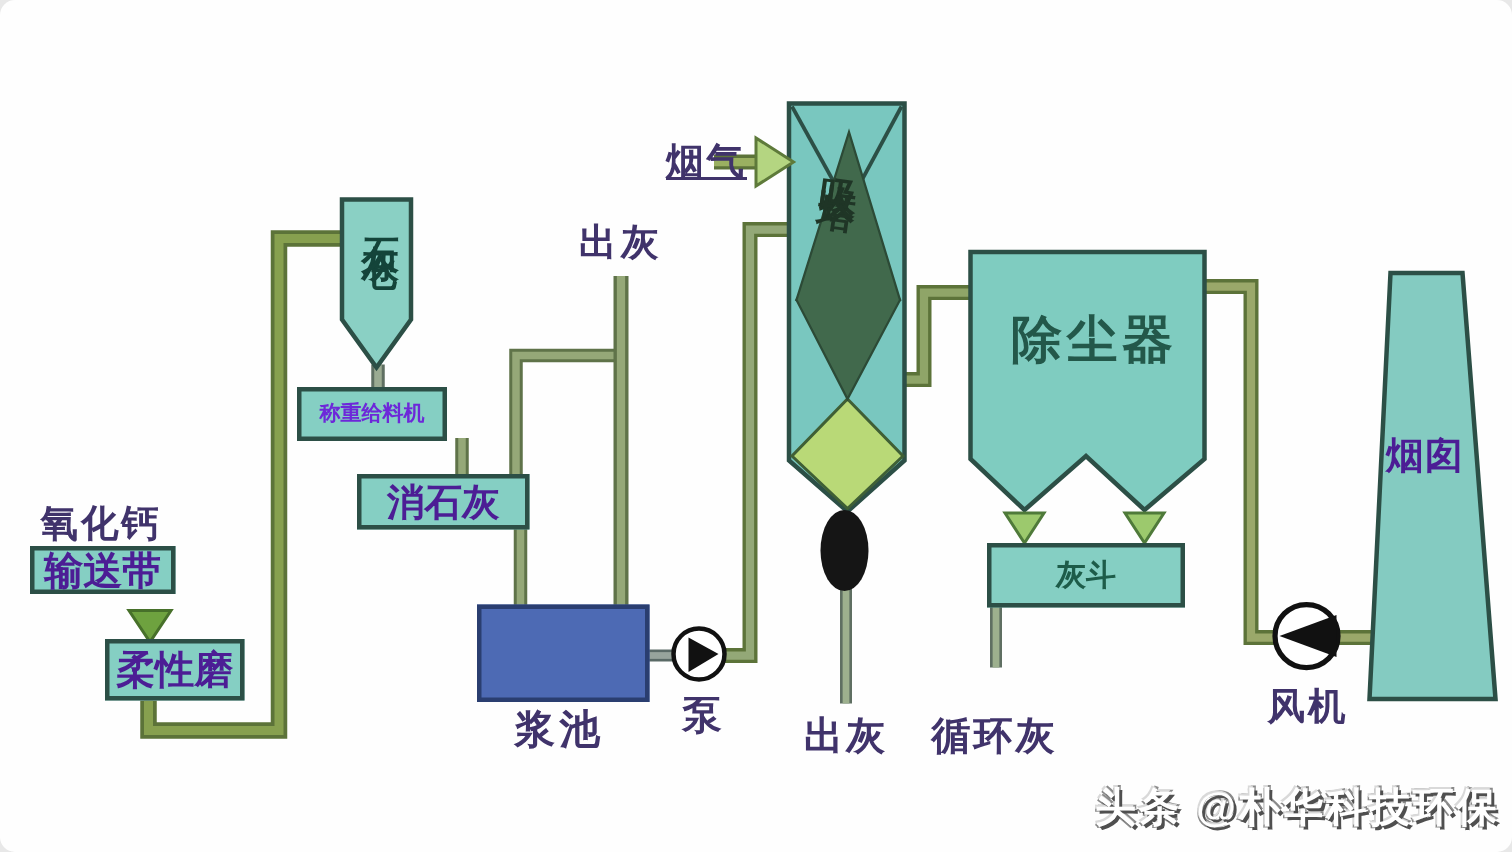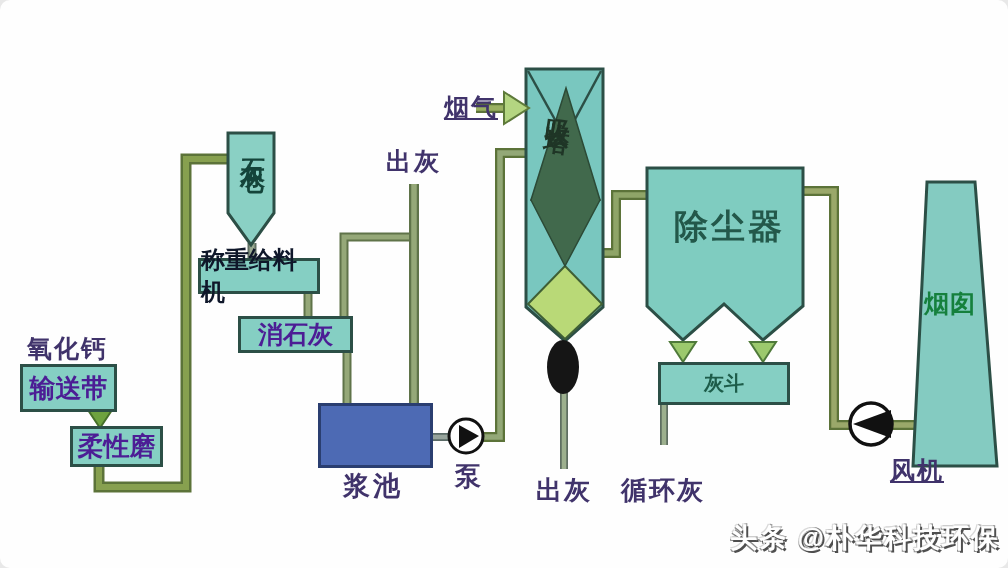--- a/index.html
+++ b/index.html
@@ -98,29 +98,29 @@
 
     <polygon points="86,407 114,407 100,428" fill="#6ea23f" stroke="#47702a" stroke-width="2"></polygon>
 
     <circle cx="466" cy="436" r="17" fill="#ffffff" stroke="#111111" stroke-width="3"></circle>
     <polygon points="459,425 459,448 479,436" fill="#111111"></polygon>
 
     <circle cx="871" cy="424" r="21" fill="#ffffff" stroke="#111111" stroke-width="3.5"></circle>
     <polygon points="853,424 891,410 891,438" fill="#111111"></polygon>
   </svg>
 
-  <div class="box" style="left:20px;top:364px;width:97px;height:48px;font-size:26px;">
+  <div class="box" style="left:20px;top:364px;width:97px;height:32px;font-size:26px;">
     <span>输送带</span>
   </div>
 
   <div class="box" style="left:70px;top:426px;width:93px;height:41px;font-size:26px;justify-content:center;">
     <span>柔性磨</span>
   </div>
 
-  <div class="box" style="left:198px;top:258px;width:122px;height:36px;font-size:24px;color:#0f172a;">
+  <div class="box" style="left:198px;top:258px;width:100px;height:36px;font-size:14px;color:#6d28d9;">
     <span>称重给料机</span>
   </div>
 
   <div class="box" style="left:238px;top:316px;width:115px;height:37px;font-size:25px;">
     <span>消石灰</span>
   </div>
 
   <div class="box" style="left:658px;top:362px;width:132px;height:43px;font-size:20px;color:#1d5c49;">
     <span>灰斗</span>
   </div>
@@ -140,18 +140,18 @@
   <div class="lbl ink-purple" style="left:343px;top:468px;font-size:27px;letter-spacing:3px;">浆池</div>
 
   <div class="lbl ink-purple" style="left:455px;top:459px;font-size:26px;">泵</div>
 
   <div class="lbl ink-purple" style="left:536px;top:473px;font-size:26px;letter-spacing:2px;">出灰</div>
 
   <div class="lbl" style="left:674px;top:204px;font-size:34px;letter-spacing:3px;color:#23584a;">除尘器</div>
 
   <div class="lbl ink-purple" style="left:621px;top:449px;font-size:26px;letter-spacing:2px;margin-top:24px;">循环灰</div>
 
-  <div class="lbl ink-purple" style="left:890px;top:454px;font-size:25px;letter-spacing:2px;text-decoration:underline;">风机</div>
+  <div class="lbl ink-purple" style="left:845px;top:454px;font-size:25px;letter-spacing:2px;">风机</div>
 
-  <div class="lbl" style="left:924px;top:287px;font-size:25px;letter-spacing:1px;color:#15803d;">烟囱</div>
+  <div class="lbl" style="left:924px;top:287px;font-size:25px;letter-spacing:1px;color:#4c1d95;">烟囱</div>
 
   <div class="watermark">头条 @朴华科技环保</div>
 </div>
 
 </body></html>

